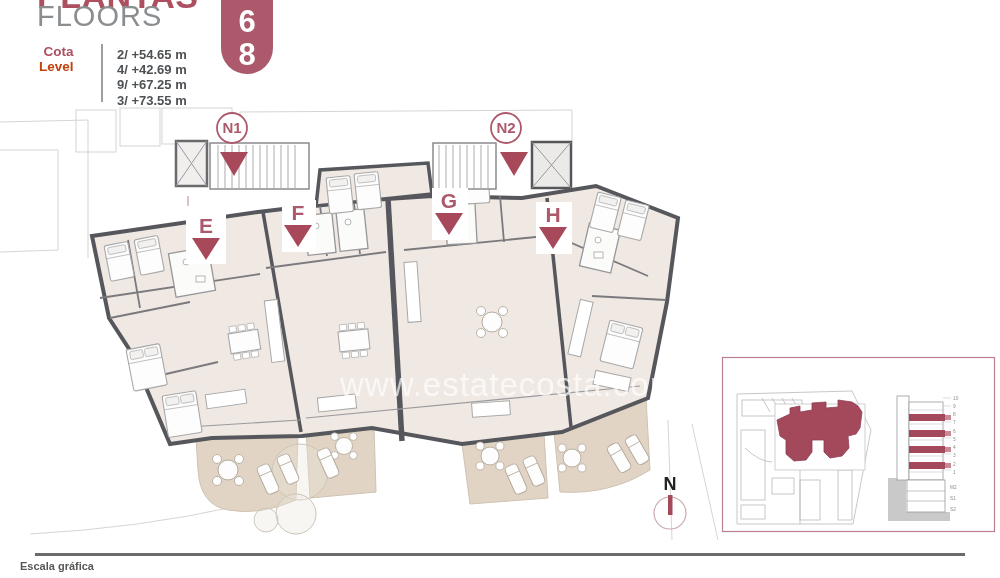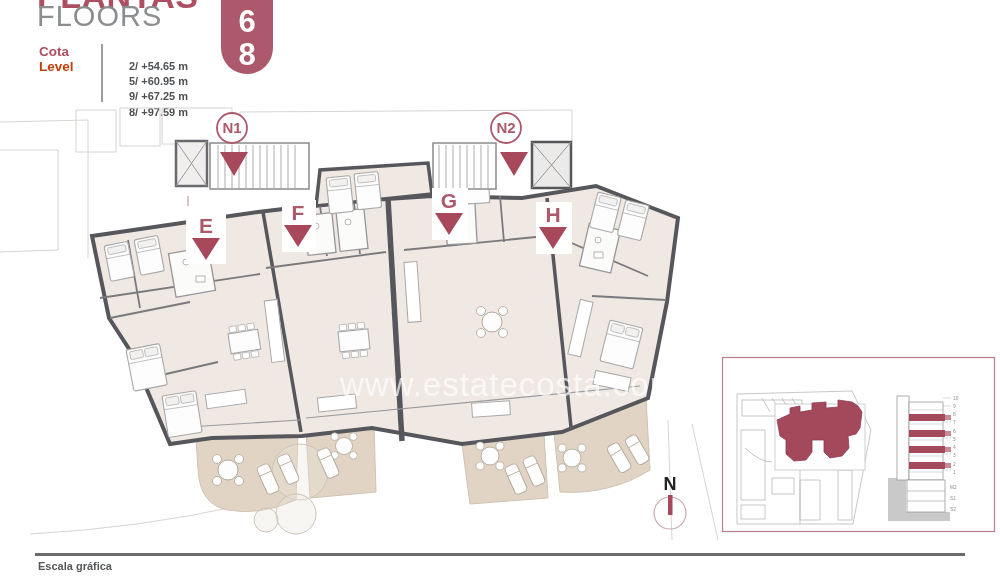--- a/index.html
+++ b/index.html
@@ -13,61 +13,61 @@
     font-size:34px;font-weight:bold;letter-spacing:.5px;color:#ad4f61;
     line-height:34px;
   }
   .title-en{
     position:absolute;left:37px;top:1px;margin:0;
     font-size:29px;font-weight:500;letter-spacing:1px;color:#8b8e90;
     line-height:30px;
     text-align:right;
   }
   .cota-block{position:absolute;left:39px;top:44px;font-size:13.5px;font-weight:bold;line-height:15px;}
-  .cota-es{color:#ad4f61;}
+  .cota-es{color:#ad4f61;text-align:right;}
   .cota-en{color:#c2410c;}
   .cota-divider{position:absolute;left:101px;top:44px;width:2px;height:58px;background:#9b9ea0;}
-  .levels{position:absolute;left:113px;top:43px;margin:16px;padding:0;list-style:none;
-    font-size:11px;font-weight:bold;color:#4e5154;line-height:15.2px;}
+  .levels{position:absolute;left:113px;top:43px;margin:4px;padding:0;list-style:none;
+    font-size:13px;font-weight:bold;color:#4e5154;line-height:15.2px;}
   .floor-badge{
     position:absolute;left:221px;top:-44px;width:52px;height:118px;
     background:#ac5a6b;border-radius:0 0 26px 26px;
     display:flex;flex-direction:column;align-items:center;padding-top:16px;box-sizing:border-box;
   }
   .floor-badge .digit{
     color:#ffffff;font-size:31px;font-weight:bold;height:33px;line-height:33px;text-align:center;
   }
   
   .plan-svg{position:absolute;left:0;top:0;}
   
   .watermark{
     position:absolute;left:340px;top:366px;width:330px;
     font-size:33px;color:rgba(255,255,255,0.68);letter-spacing:1px;
     white-space:nowrap;text-align:center;
   }
   
   .scale-divider{position:absolute;left:35px;top:553px;width:930px;height:3px;background:#6b6b6b;}
-  .scale-label{position:absolute;left:38px;top:560px;font-size:11px;font-weight:bold;color:#55585a;}
+  .scale-label{position:absolute;left:20px;top:560px;font-size:11px;font-weight:bold;color:#55585a;}
 </style>
 </head>
 <body>
 
 <h1 class="title-es">PLANTAS</h1>
 <h2 class="title-en">FLOORS</h2>
 
 <div class="cota-block">
   <div class="cota-es">Cota</div>
   <div class="cota-en">Level</div>
 </div>
 <div class="cota-divider"></div>
 <ul class="levels">
   <li>2/ +54.65 m</li>
-  <li>5/ +60.95 m</li>
+  <li>4/ +42.69 m</li>
   <li>9/ +67.25 m</li>
-  <li>8/ +97.59 m</li>
+  <li>3/ +73.55 m</li>
 </ul>
 <div class="floor-badge">
   <div class="digit">4</div>
   <div class="digit">6</div>
   <div class="digit">8</div>
 </div>
 
 <svg class="plan-svg" width="1000" height="578" viewBox="0 0 1000 578">
   <defs>
     <g id="bed-s">

